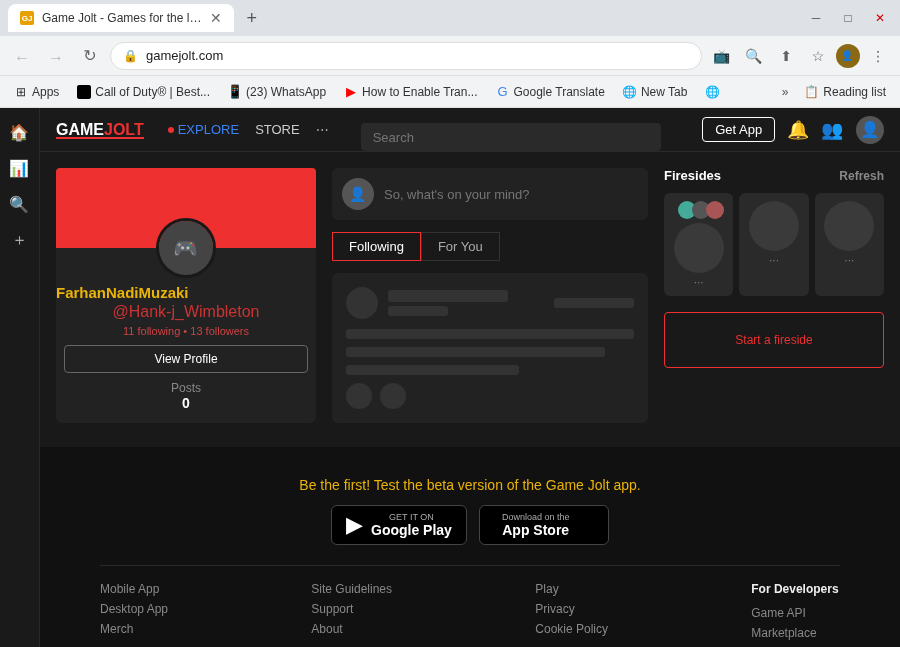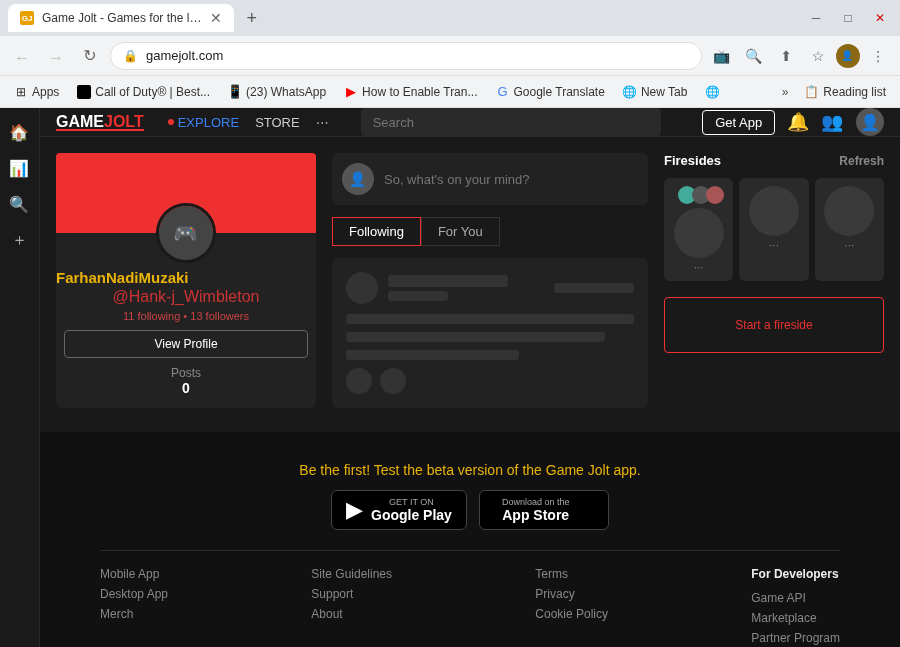--- a/index.html
+++ b/index.html
@@ -37,21 +37,21 @@
     .page-content { flex: 1; overflow: hidden; display: flex; background: #191919; }
     
     
     .left-sidebar { width: 40px; background: #1a1a1a; display: flex; flex-direction: column; align-items: center; padding: 8px 0; gap: 4px; border-right: 1px solid #2a2a2a; }
     .sidebar-icon { width: 32px; height: 32px; display: flex; align-items: center; justify-content: center; color: #aaa; font-size: 16px; cursor: pointer; border-radius: 6px; }
 
     
     .main-content { flex: 1; display: flex; flex-direction: column; overflow-y: auto; background: #191919; }
     
     
-    .navbar { background: #1a1a1a; height: 44px; display: flex; padding: 0 16px; gap: 16px; border-bottom: 1px solid #2a2a2a; }
+    .navbar { background: #1a1a1a; height: 44px; display: flex; padding: 15px 16px; gap: 16px; border-bottom: 1px solid #2a2a2a; }
     .gamejolt-logo { display: flex; align-items: center; gap: 4px; margin-right: 8px; }
     .logo-game { color: white; font-weight: bold; font-size: 16px; }
     .logo-jolt { color: #ee3030; font-weight: bold; font-size: 16px; }
     .logo-underline { height: 2px; background: #ee3030; margin-top: -2px; }
     .nav-links { display: flex; align-items: center; gap: 16px; }
     .nav-link { color: #ccc; font-size: 13px; cursor: pointer; display: flex; align-items: center; gap: 4px; }
     .nav-link.active { color: #3b82f6; }
     .nav-explore-dot { width: 6px; height: 6px; background: #ee3030; border-radius: 50%; }
     .nav-search { flex: 1; max-width: 300px; height: 28px; background: #2a2a2a; border: none; border-radius: 4px; padding: 0 12px; color: #aaa; font-size: 13px; margin-left: 16px; }
     .nav-actions { margin-left: auto; display: flex; align-items: center; gap: 12px; }
@@ -339,21 +339,21 @@
             <span class="footer-link">Mobile App</span>
             <span class="footer-link">Desktop App</span>
             <span class="footer-link">Merch</span>
           </div>
           <div class="footer-col">
             <span class="footer-link">Site Guidelines</span>
             <span class="footer-link">Support</span>
             <span class="footer-link">About</span>
           </div>
           <div class="footer-col">
-            <span class="footer-link">Terms</span>
+            <span class="footer-link">Play</span>
             <span class="footer-link">Privacy</span>
             <span class="footer-link">Cookie Policy</span>
           </div>
           <div class="footer-col">
             <span class="footer-col-title">For Developers</span>
             <span class="footer-link">Game API</span>
             <span class="footer-link">Marketplace</span>
             <span class="footer-link">Partner Program</span>
           </div>
         </div>

